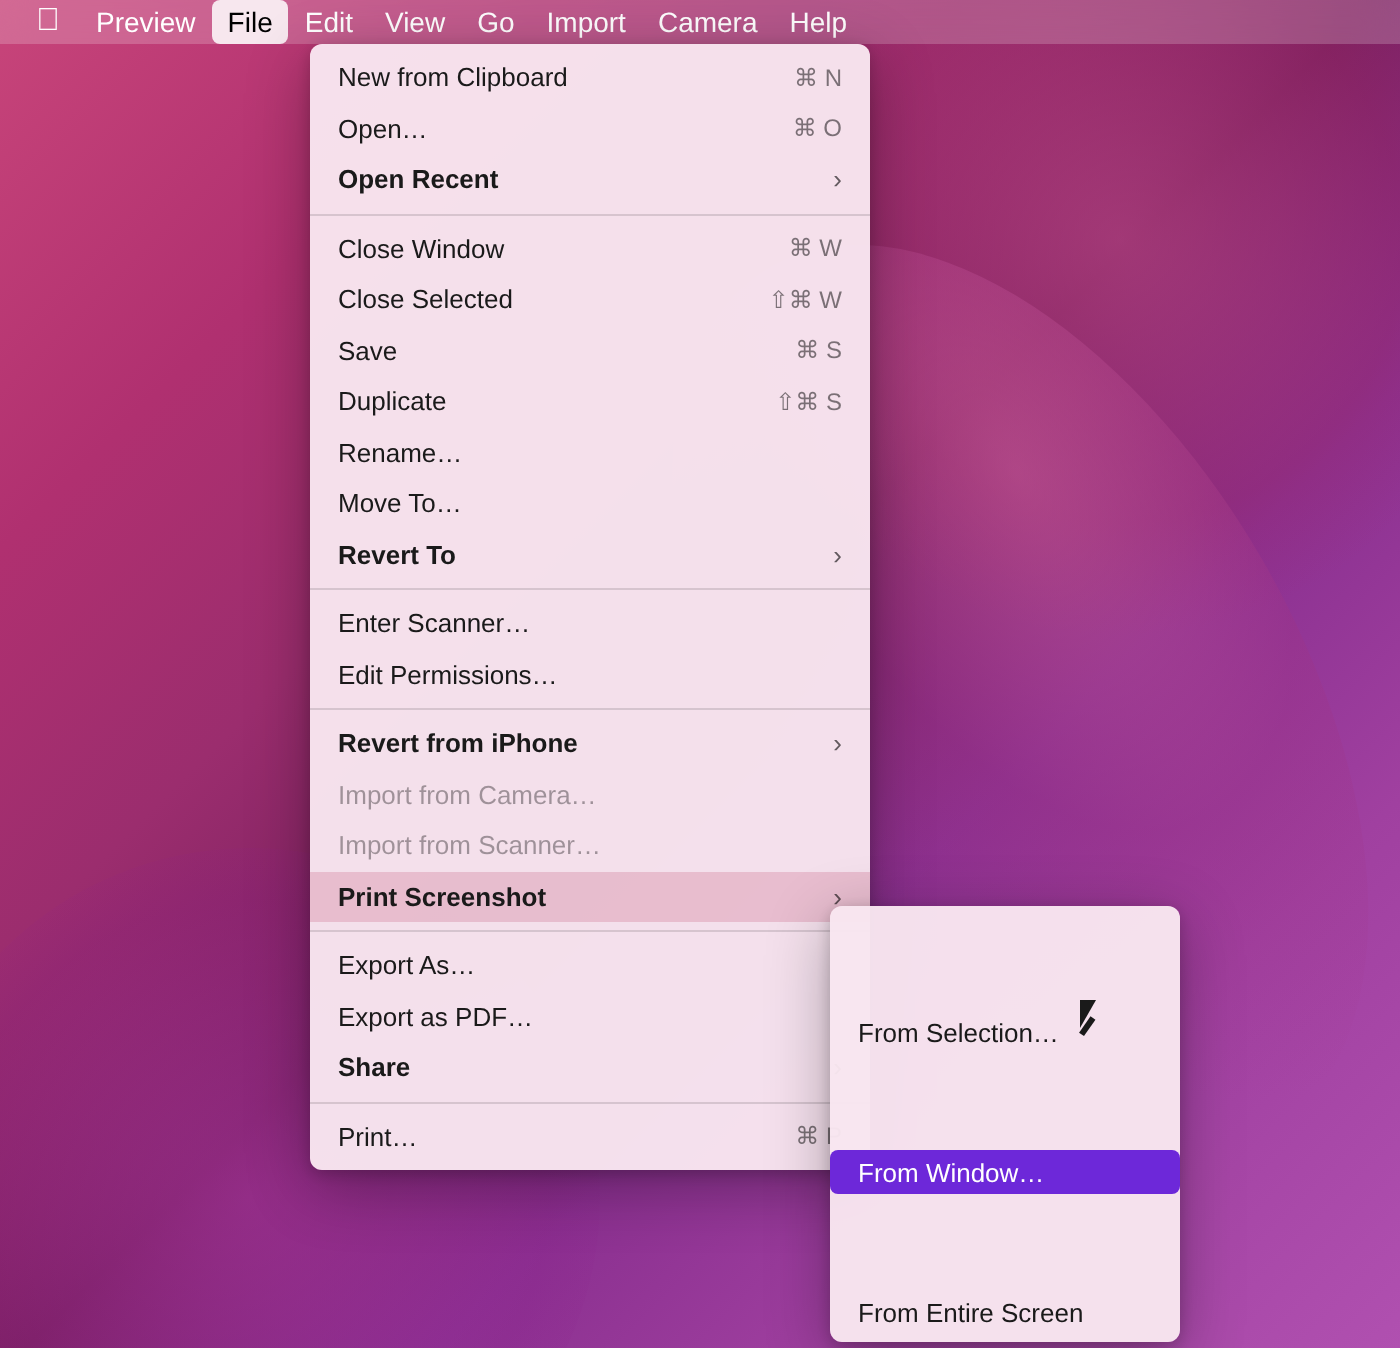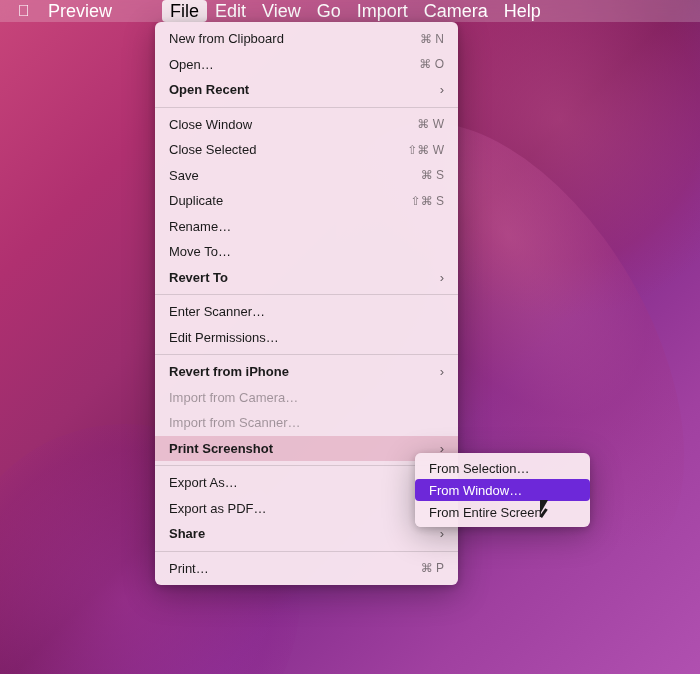--- a/index.html
+++ b/index.html
@@ -67,42 +67,41 @@
       padding: 0 8px;
       z-index: 100;
     }
 
     .menubar-item {
       padding: 0 8px;
       height: 22px;
       display: flex;
       align-items: center;
       color: white;
-      font-size: 18px;
+      font-size: 14px;
       cursor: pointer;
       border-radius: 4px;
     }
 
     .menubar-item.apple {
       font-size: 16px;
       padding: 0 10px;
     }
 
     .menubar-item.file-active {
       background: rgba(255,255,255,0.85);
       color: #000;
-      margin-left: 42px;
     }
 
     
     .dropdown-menu {
       position: absolute;
       top: 22px;
       left: 155px;
-      width: 303px;
+      width: 280px;
       background: rgba(248,230,240,0.97);
       border-radius: 6px;
       box-shadow: 0 8px 32px rgba(0,0,0,0.3), 0 2px 8px rgba(0,0,0,0.2);
       padding: 4px 0;
       z-index: 200;
     }
 
     .menu-item {
       display: flex;
       align-items: center;
@@ -146,20 +145,21 @@
     }
 
     .submenu-item {
       display: flex;
       align-items: center;
       padding: 3px 14px;
       color: #1a1a1a;
       cursor: pointer;
       font-size: 13px;
       min-height: 22px;
+      margin-top: 48px;
     }
 
     .submenu-item.active {
       background: #6d28d9;
       color: white;
       border-radius: 4px;
     }
 
     
     .cursor {

